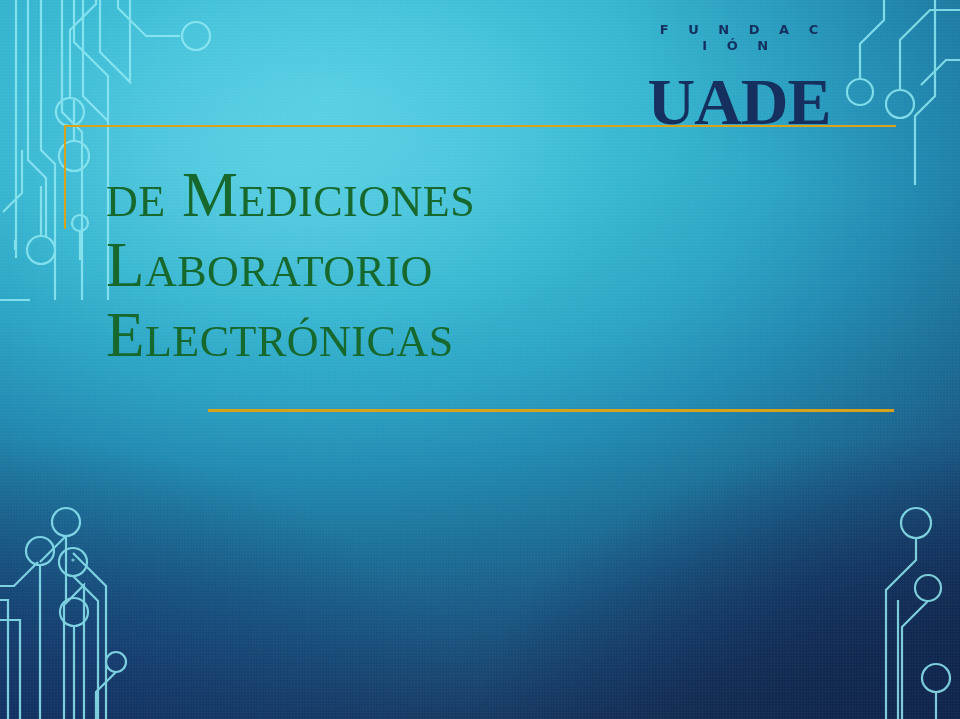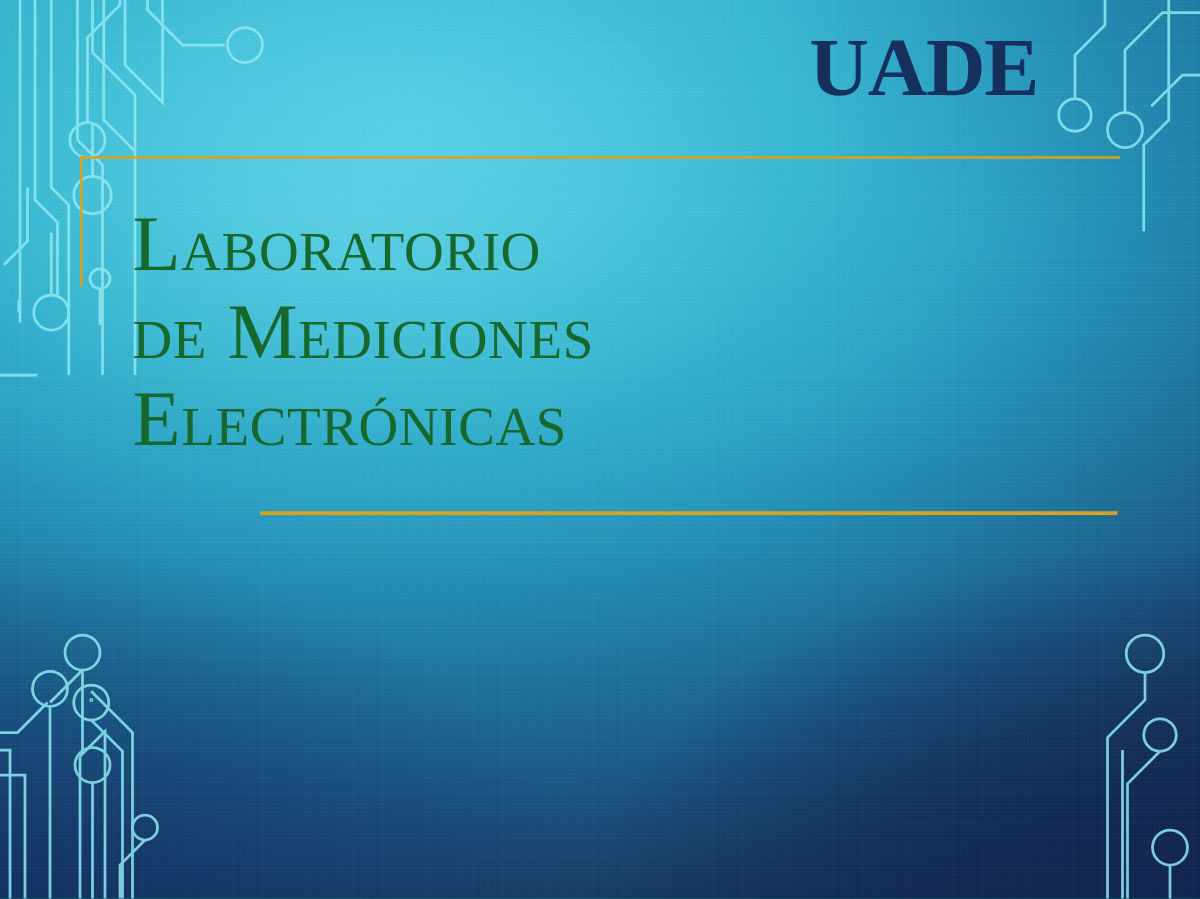--- a/index.html
+++ b/index.html
@@ -132,21 +132,21 @@
     text-indent: 7.5px;
     line-height: 16px;
   }
   .logo-main {
     color: #15305f;
     font-family: "Liberation Serif", serif;
     font-weight: bold;
     font-size: 66px;
     line-height: 62px;
     letter-spacing: -1px;
-    margin-top: 2px;
+    margin-top: 17px;
   }
 </style>
 </head>
 <body>
 
 <div id="slide">
 
   <div class="bg-base"></div>
   <div class="bg-corner-dark"></div>
   <div class="bg-sheen"></div>
@@ -224,23 +224,24 @@
       <g>
         <path d="M-5,300 L30,300"></path>
       </g>
     </g>
   </svg>
 
   <div class="gold-bracket"></div>
   <div class="gold-rule-bottom"></div>
 
   <div class="logo">
+    <div class="logo-sub">F U N D A C I Ó N</div>
     <div class="logo-main">UADE</div>
   </div>
 
   <div class="title-block">
+    <div class="title-line">de Mediciones</div>
     <div class="title-line">Laboratorio</div>
-    <div class="title-line">de Mediciones</div>
     <div class="title-line">Electrónicas</div>
   </div>
 
 
 </div>
 
 </body></html>

